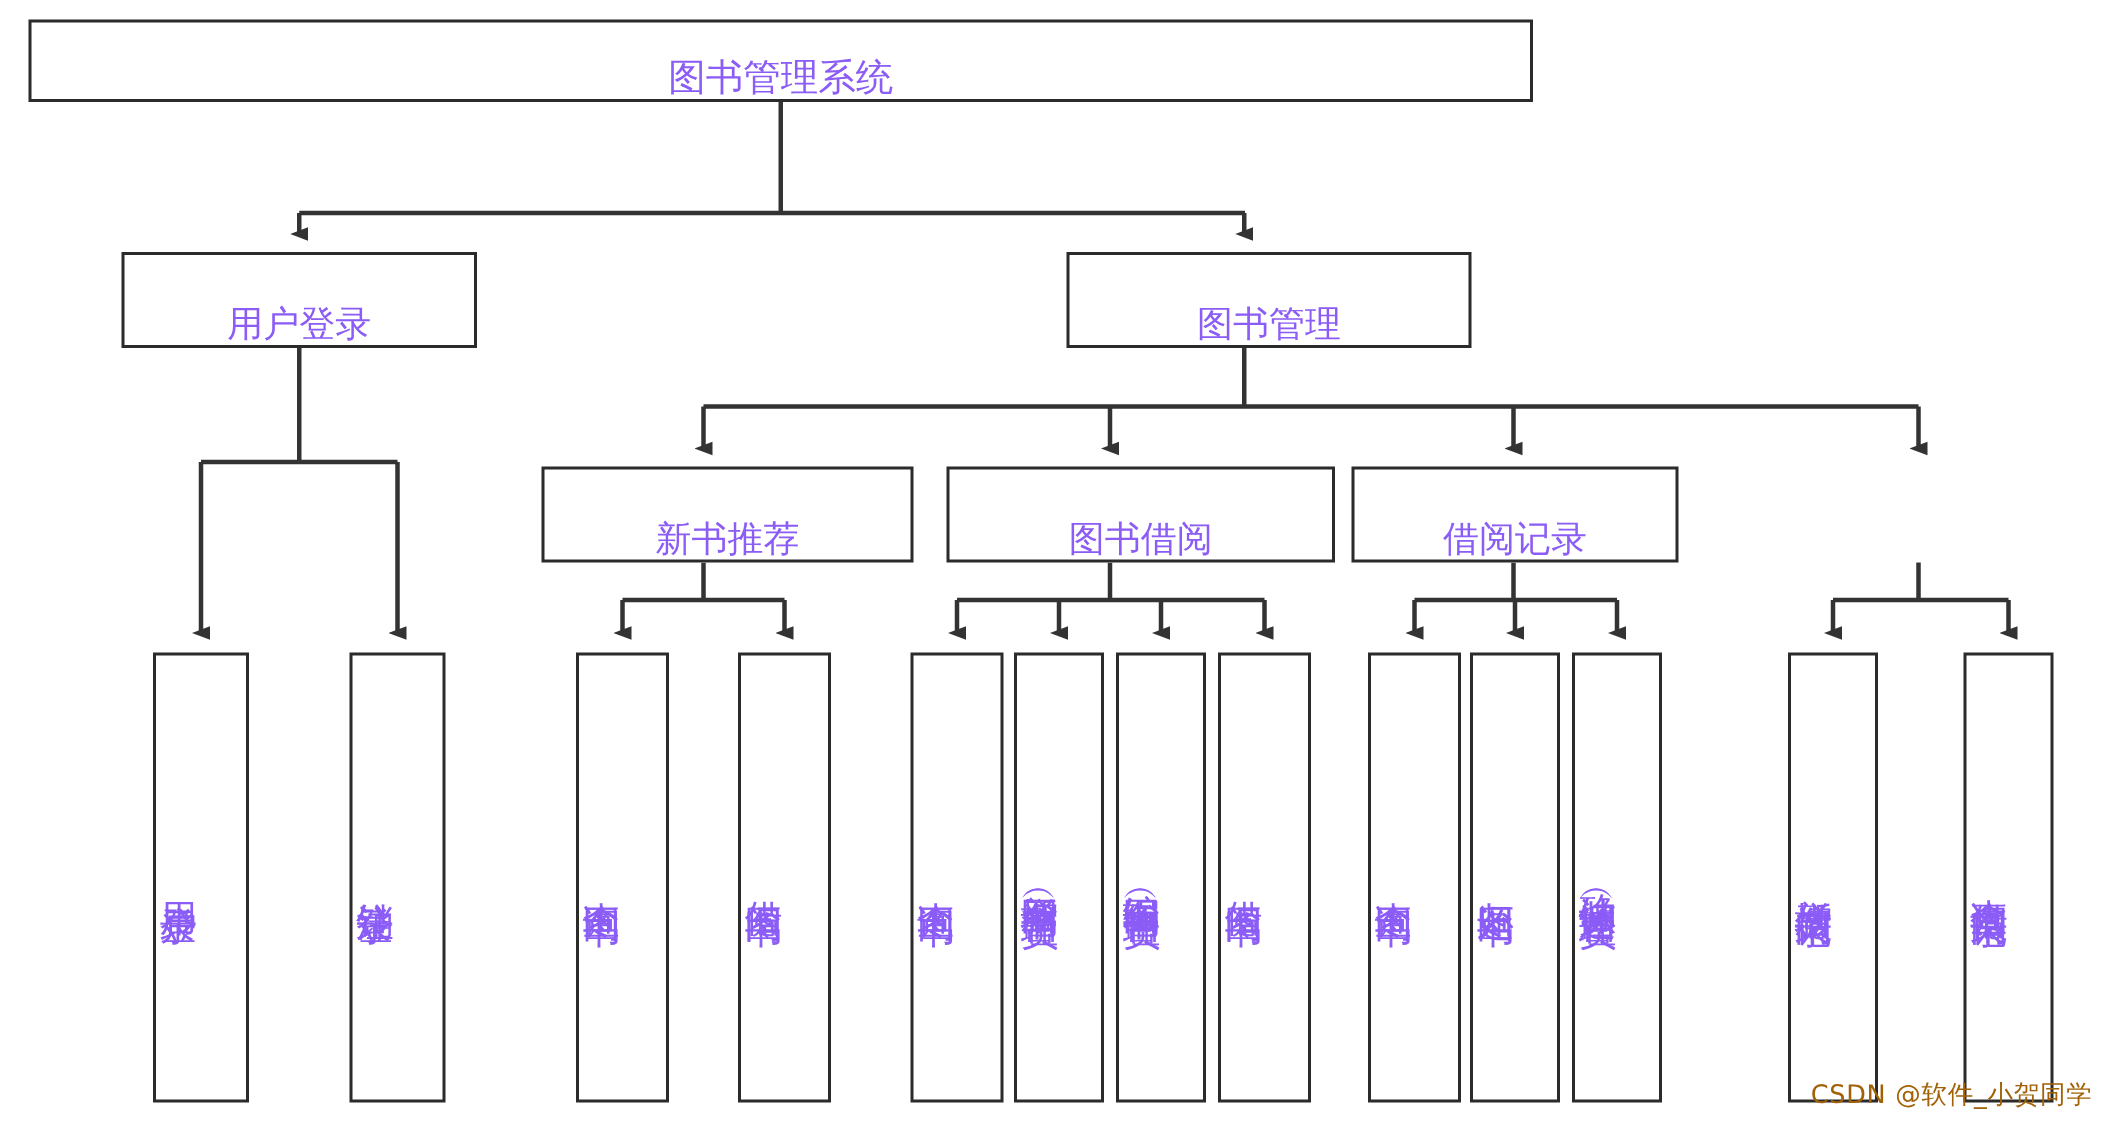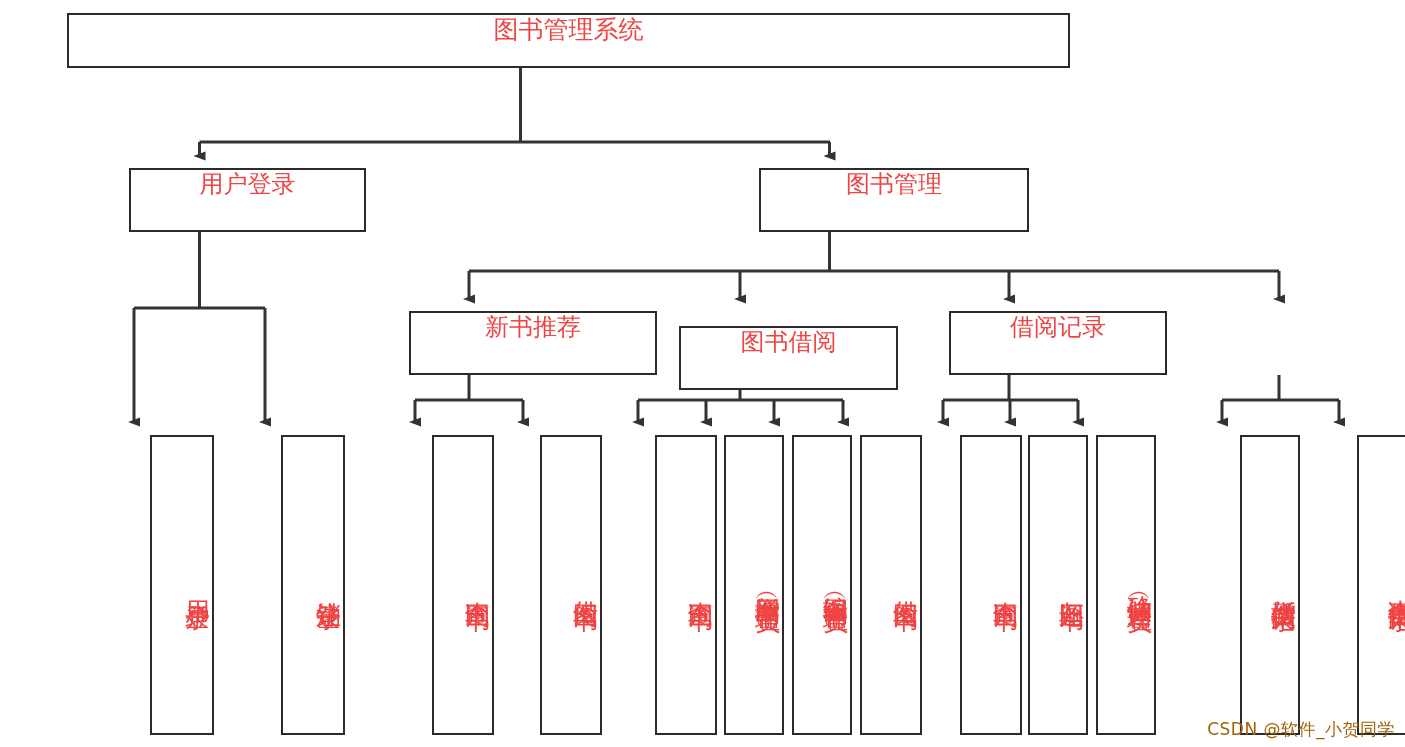--- a/index.html
+++ b/index.html
@@ -24,26 +24,25 @@
     width: 1405px;
     height: 747px;
     pointer-events: none;
   }
   .node {
     position: absolute;
     box-sizing: border-box;
     background: #ffffff;
     border: 2.5px solid #2b2b2b;
     display: flex;
-    align-items: flex-start;
+    align-items: flex-end;
     justify-content: center;
     text-align: center;
-    color: #ef4444;
+    color: #8b5cf6;
     line-height: 1.18;
-    margin-left: 48px;
   }
   .node.h {
     font-size: 24px;
   }
   .node.root {
     font-size: 25px;
   }
   .node.v {
     writing-mode: vertical-rl;
     text-orientation: upright;
@@ -129,21 +128,21 @@
   <div class="node h" style="left:81px; top:168px; width:237px; height:64px;">
     <span>用户登录</span>
   </div>
   <div class="node h" style="left:711px; top:168px; width:270px; height:64px;">
     <span>图书管理</span>
   </div>
 
   <div class="node h" style="left:361px; top:311px; width:248px; height:64px;">
     <span>新书推荐</span>
   </div>
-  <div class="node h" style="left:631px; top:326px; width:219px; height:64px;">
+  <div class="node h" style="left:631px; top:311px; width:259px; height:64px;">
     <span>图书借阅</span>
   </div>
   <div class="node h" style="left:901px; top:311px; width:218px; height:64px;">
     <span>借阅记录</span>
   </div>
 
   <div class="node v" style="left:102px; top:435px; width:64px; height:300px;">
     <span class="vtext">用户登录</span>
   </div>
   <div class="node v" style="left:233px; top:435px; width:64px; height:300px;">

